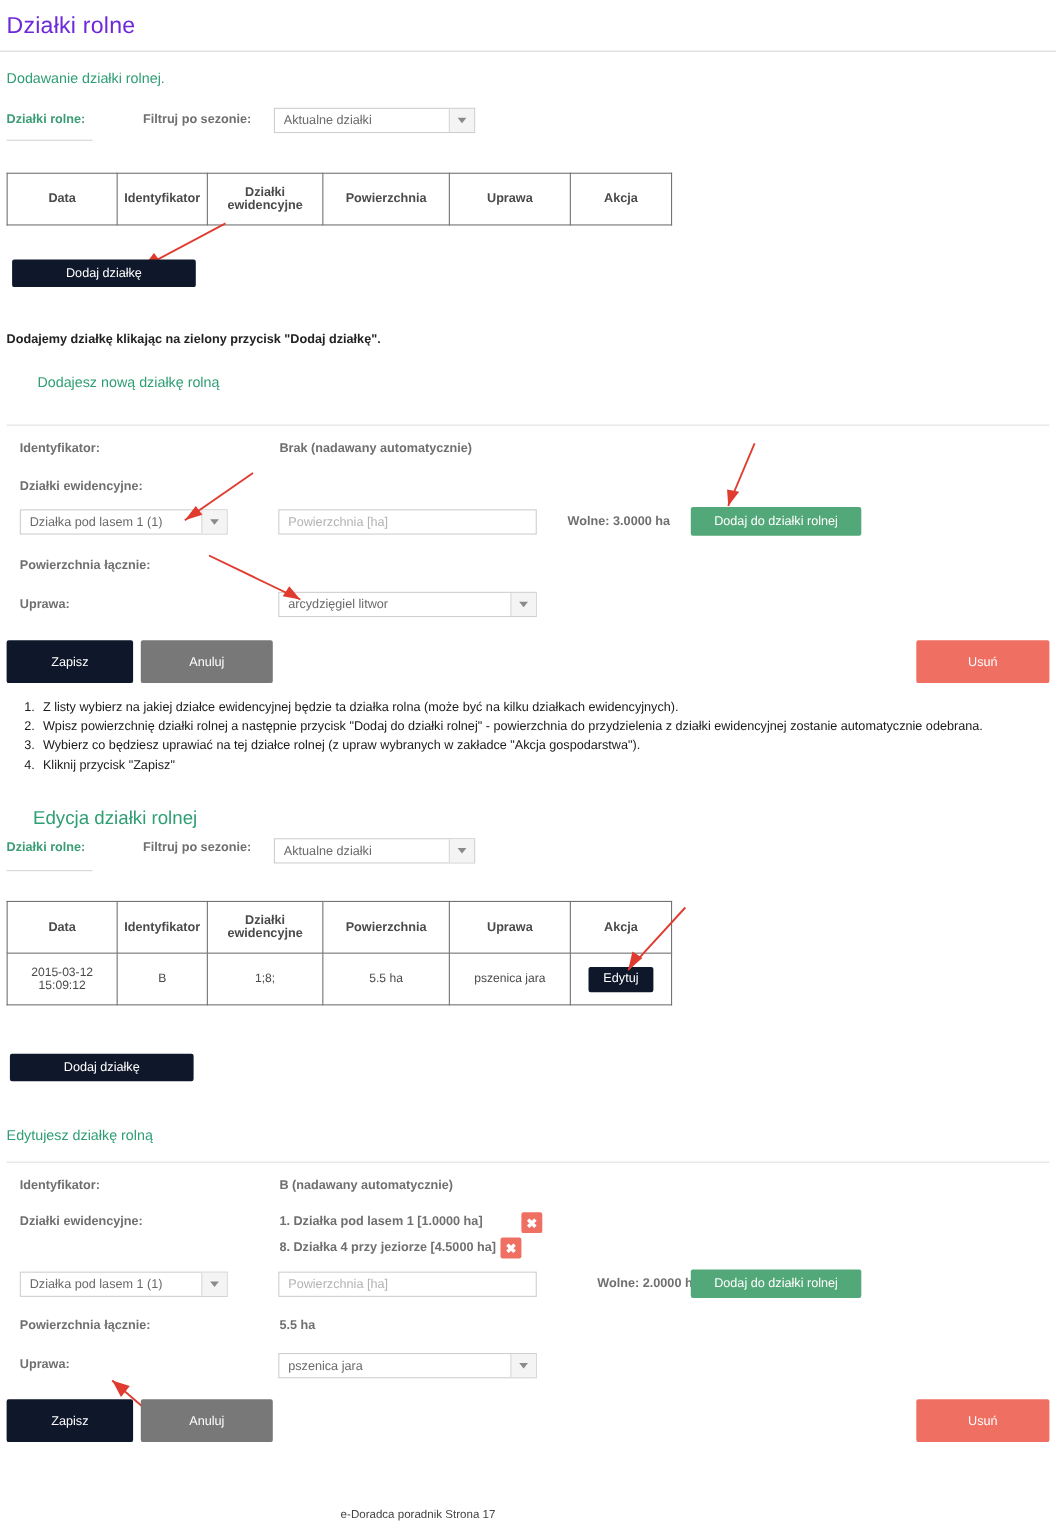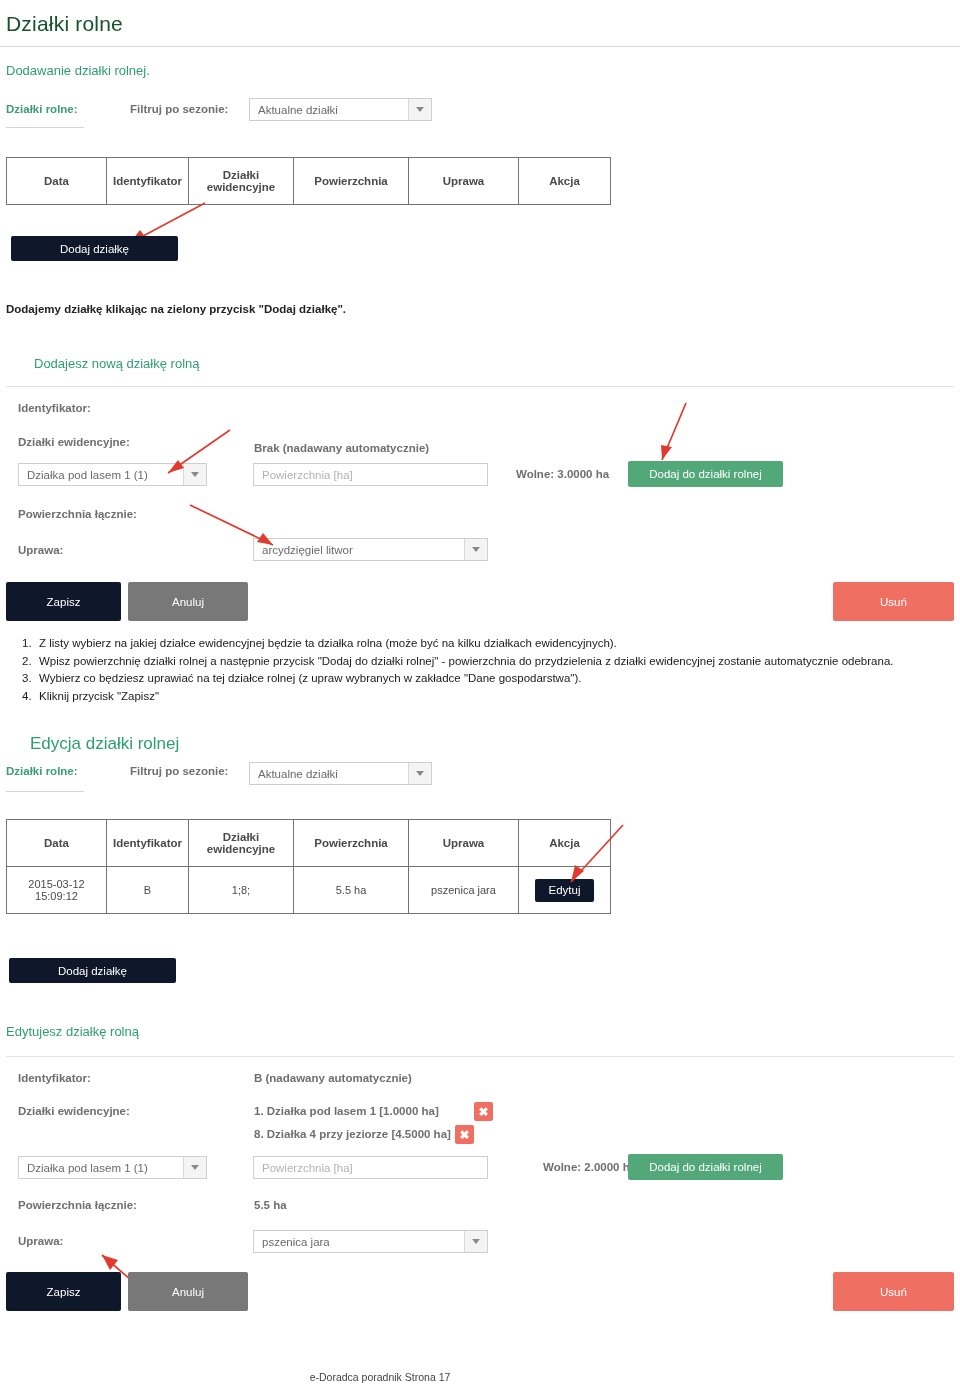--- a/index.html
+++ b/index.html
@@ -16,21 +16,21 @@
     overflow: hidden;
   }
   .page {
     position: relative;
     width: 960px;
     height: 1395px;
   }
   h1.doc-title {
     font-size: 21px;
     font-weight: normal;
-    color: #14532d;
+    color: #6d28d9;
     margin: 0;
     padding: 12px 0 0 6px;
     letter-spacing: 0.2px;
   }
   .hr-top {
     border: none;
     border-top: 1px solid #d8d8d8;
     margin: 10px 0 0 0;
   }
   .section-head {
@@ -221,26 +221,26 @@
     <line x1="95" y1="5" x2="20" y2="45" stroke="#e03b2f" stroke-width="1.7"></line>
     <polygon points="20,45 36,40 30,32" fill="#e03b2f"></polygon>
   </svg>
 
   <div class="abs btn btn-green" style="left:11px; top:236px; width:167px; height:25px;">
     <span>Dodaj działkę</span>
   </div>
 
   <div class="abs note" style="left:0px; top:297px;">Dodajemy działkę klikając na zielony przycisk "Dodaj działkę".</div>
 
-  <div class="abs section-head" style="left:0px; top:340px;padding-left:34px;">Dodajesz nową działkę rolną</div>
+  <div class="abs section-head" style="left:0px; top:324px;padding-left:34px;">Dodajesz nową działkę rolną</div>
   <hr class="hr-light abs" style="left:6px; top:378px; width:948px;">
 
   <div class="abs" style="left:18px; top:398px; width:936px; height:190px;">
     <span class="abs lbl-grey" style="left:0px; top:4px;">Identyfikator:</span>
-    <span class="abs lbl-grey" style="left:236px; top:4px;margin-top:40px;">Brak (nadawany automatycznie)</span>
+    <span class="abs lbl-grey" style="left:236px; top:4px;">Brak (nadawany automatycznie)</span>
 
     <span class="abs lbl-grey" style="left:0px; top:38px;">Działki ewidencyjne:</span>
 
     <div class="abs select" style="left:0px; top:65px; width:189px;">
       <span>Działka pod lasem 1 (1)</span>
       <span class="caret-box">
           <span class="caret"></span>
         </span>
     </div>
 
@@ -285,21 +285,21 @@
   <div class="abs btn btn-grey" style="left:128px; top:582px; width:120px; height:39px;">
     <span>Anuluj</span>
   </div>
   <div class="abs btn btn-red" style="left:833px; top:582px; width:121px; height:39px;">
     <span>Usuń</span>
   </div>
 
   <ol class="ol-steps abs" style="left:22px; top:636px; width:930px;">
     <li><span class="num">1.</span><span>Z listy wybierz na jakiej działce ewidencyjnej będzie ta działka rolna (może być na kilku działkach ewidencyjnych).</span></li>
     <li><span class="num">2.</span><span>Wpisz powierzchnię działki rolnej a następnie przycisk "Dodaj do działki rolnej" - powierzchnia do przydzielenia z działki ewidencyjnej zostanie automatycznie odebrana.</span></li>
-    <li><span class="num">3.</span><span>Wybierz co będziesz uprawiać na tej działce rolnej (z upraw wybranych w zakładce "Dane gospodarstwa").</span></li>
+    <li><span class="num">3.</span><span>Wybierz co będziesz uprawiać na tej działce rolnej (z upraw wybranych w zakładce "Akcja gospodarstwa").</span></li>
     <li><span class="num">4.</span><span>Kliknij przycisk "Zapisz"</span></li>
   </ol>
 
   <div class="abs section-head big" style="left:24px; top:718px;">Edycja działki rolnej</div>
 
   <div class="abs" style="left:6px; top:765px; width:948px;">
     <span class="abs lbl-green" style="left:0px; top:0px;">Działki rolne:</span>
     <span class="abs lbl-grey" style="left:124px; top:0px;">Filtruj po sezonie:</span>
     <div class="abs select" style="left:243px; top:-3px; width:183px;">
       <span>Aktualne działki</span>

